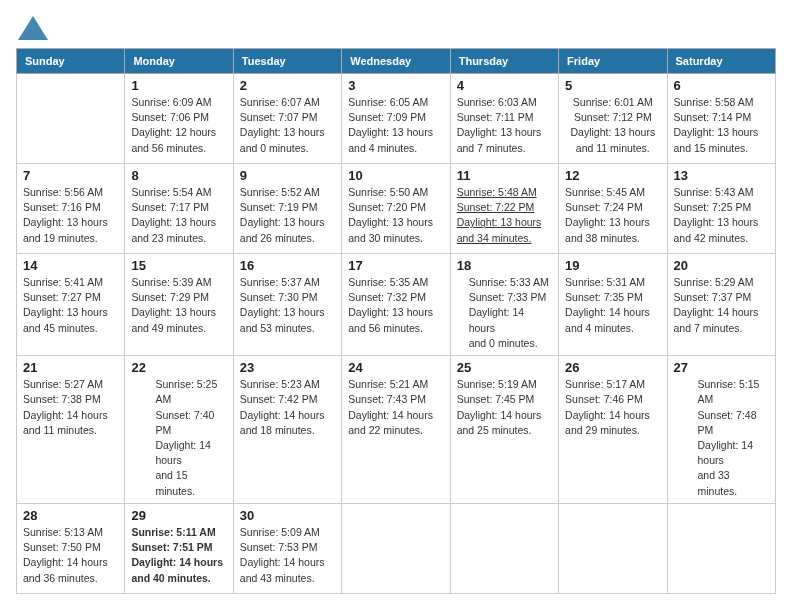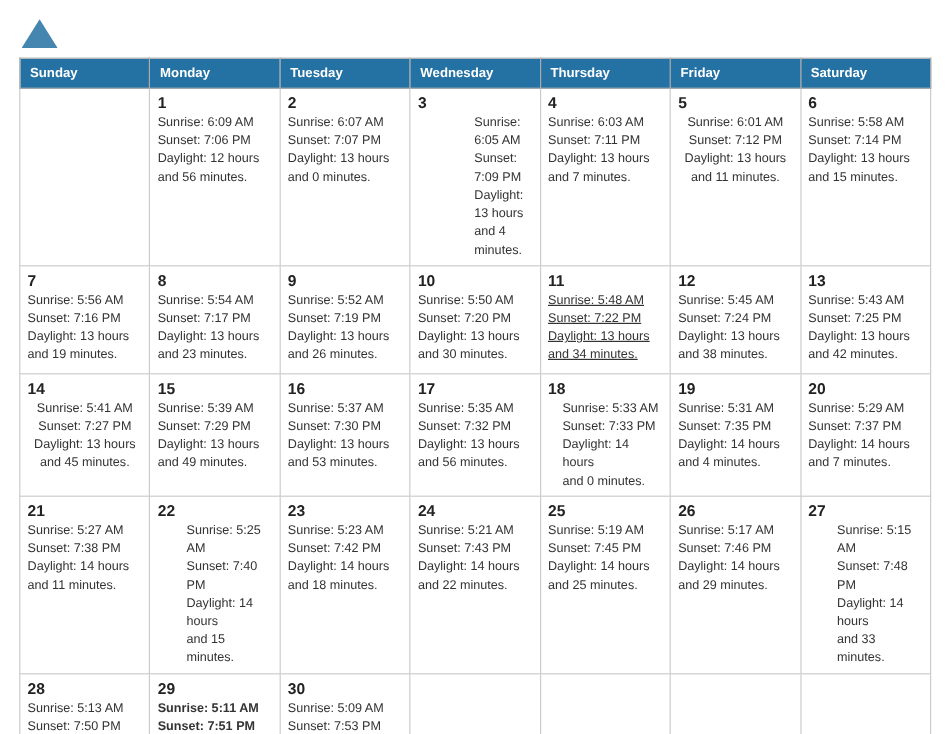--- a/index.html
+++ b/index.html
@@ -127,21 +127,21 @@
         </td>
         <td>
           <span class="day-number">2</span>
           <div class="day-info" style="white-space: pre-line;">Sunrise: 6:07 AM
 Sunset: 7:07 PM
 Daylight: 13 hours
 and 0 minutes.</div>
         </td>
         <td>
           <span class="day-number">3</span>
-          <div class="day-info" style="white-space: pre-line; margin-left: 47px;">Sunrise: 6:05 AM
+          <div class="day-info" style="white-space: pre-line;">Sunrise: 6:05 AM
 Sunset: 7:09 PM
 Daylight: 13 hours
 and 4 minutes.</div>
         </td>
         <td>
           <span class="day-number">4</span>
           <div class="day-info" style="white-space: pre-line;">Sunrise: 6:03 AM
 Sunset: 7:11 PM
 Daylight: 13 hours
 and 7 minutes.</div>
@@ -208,21 +208,21 @@
           <span class="day-number">13</span>
           <div class="day-info" style="white-space: pre-line;">Sunrise: 5:43 AM
 Sunset: 7:25 PM
 Daylight: 13 hours
 and 42 minutes.</div>
         </td>
       </tr>
       <tr>
         <td>
           <span class="day-number">14</span>
-          <div class="day-info" style="white-space: pre-line; text-align: center;">Sunrise: 5:41 AM
+          <div class="day-info" style="white-space: pre-line;">Sunrise: 5:41 AM
 Sunset: 7:27 PM
 Daylight: 13 hours
 and 45 minutes.</div>
         </td>
         <td>
           <span class="day-number">15</span>
           <div class="day-info" style="white-space: pre-line;">Sunrise: 5:39 AM
 Sunset: 7:29 PM
 Daylight: 13 hours
 and 49 minutes.</div>

